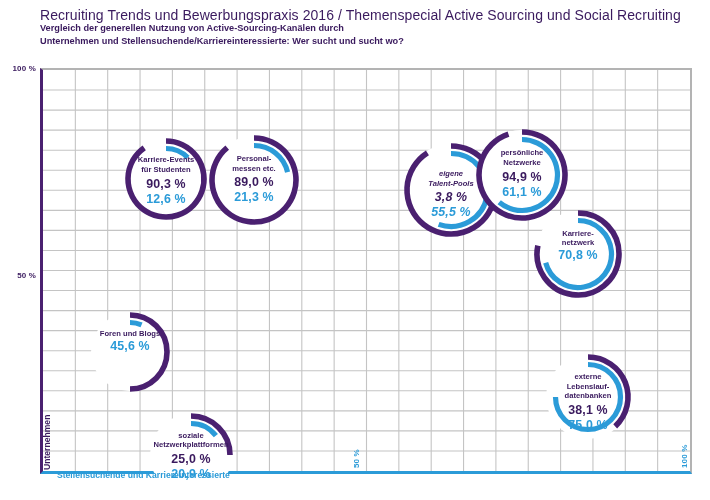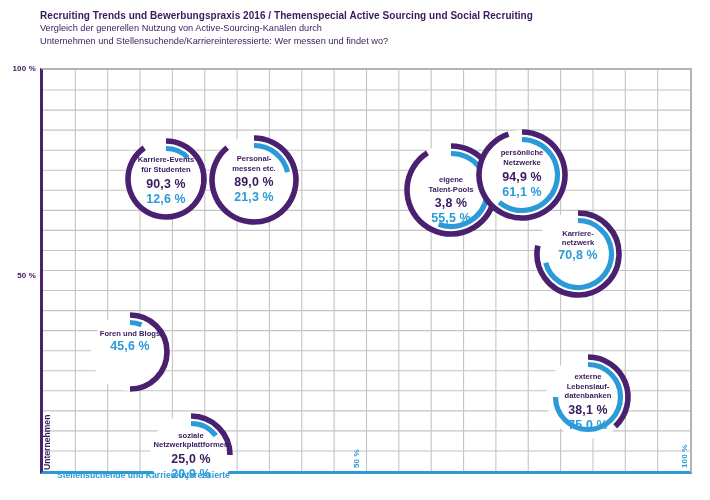--- a/index.html
+++ b/index.html
@@ -6,25 +6,25 @@
   body{
     width:710px;height:500px;background:#ffffff;
     font-family:"Liberation Sans", sans-serif;
     position:relative;overflow:hidden;
   }
   #root{position:absolute;inset:0;}
 
   
   .hdr{position:absolute;left:40px;top:9px;width:640px;}
   .hdr .l1{
-    font-size:10px;font-weight:bold;color:#3a1a5e;
+    font-size:14px;font-weight:normal;color:#3a1a5e;
     letter-spacing:.005em;line-height:13px;white-space:nowrap;
   }
   .hdr .l2,.hdr .l3{
-    font-size:9.2px;font-weight:normal;color:#3a1a5e;
+    font-size:9.2px;font-weight:bold;color:#3a1a5e;
     line-height:12.6px;white-space:nowrap;
   }
 
   
   .plot{
     position:absolute;left:40px;top:68px;width:652px;height:406px;
     box-sizing:border-box;
     border-top:2px solid #b3b3b3;
     border-right:2px solid #b3b3b3;
     border-left:3px solid #4a2070;
@@ -79,21 +79,21 @@
   }
 </style>
 </head>
 <body>
 
 <div id="root">
 
   <div class="hdr">
     <div class="l1">Recruiting Trends und Bewerbungspraxis 2016 / Themenspecial Active Sourcing und Social Recruiting</div>
     <div class="l2">Vergleich der generellen Nutzung von Active-Sourcing-Kanälen durch</div>
-    <div class="l3">Unternehmen und Stellensuchende/Karriereinteressierte: Wer messen und findet wo?</div>
+    <div class="l3">Unternehmen und Stellensuchende/Karriereinteressierte: Wer sucht und sucht wo?</div>
   </div>
 
   <div class="plot">
     <svg class="gridsvg" id="gridsvg" viewBox="0 0 649 403" preserveAspectRatio="none">
         <line x1="32.45" y1="0" x2="32.45" y2="403" stroke="#c4c4c4" stroke-width="1.1"></line>
         <line x1="64.9" y1="0" x2="64.9" y2="403" stroke="#c4c4c4" stroke-width="1.1"></line>
         <line x1="97.35000000000001" y1="0" x2="97.35000000000001" y2="403" stroke="#c4c4c4" stroke-width="1.1"></line>
         <line x1="129.8" y1="0" x2="129.8" y2="403" stroke="#c4c4c4" stroke-width="1.1"></line>
         <line x1="162.25" y1="0" x2="162.25" y2="403" stroke="#c4c4c4" stroke-width="1.1"></line>
         <line x1="194.70000000000002" y1="0" x2="194.70000000000002" y2="403" stroke="#c4c4c4" stroke-width="1.1"></line>
@@ -156,21 +156,21 @@
             <div class="bval1">89,0 %</div>
             <div class="bval2">21,3 %</div>
           </div>
         </div>
         <div class="bubble" style="left: 350px; top: 62px; width: 116px; height: 116px;">
           <svg width="116" height="116">
             <circle cx="58" cy="58" r="46" fill="#ffffff"></circle>
             <path d="M 58 21.5 A 36.5 36.5 0 1 1 45.636065911046856 92.34214806682922" stroke="#2b9bd8" stroke-width="5.2" fill="none" stroke-linecap="butt"></path>
             <path d="M 58 14 A 44 44 0 1 1 34.42362102092416 20.849571277911323" stroke="#4a2070" stroke-width="5.6" fill="none" stroke-linecap="butt"></path>
           </svg>
-          <div class="blabel" style="top: 43px;">
+          <div class="blabel" style="top: 37px; font-style: italic;">
             <div class="bname">eigene
 Talent-Pools</div>
             <div class="bval1">3,8 %</div>
             <div class="bval2">55,5 %</div>
           </div>
         </div>
         <div class="bubble" style="left: 422px; top: 48px; width: 114px; height: 114px;">
           <svg width="114" height="114">
             <circle cx="57" cy="57" r="45" fill="#ffffff"></circle>
             <path d="M 57 21.5 A 35.5 35.5 0 1 1 34.200030812231255 84.21050174173192" stroke="#2b9bd8" stroke-width="5.2" fill="none" stroke-linecap="butt"></path>

